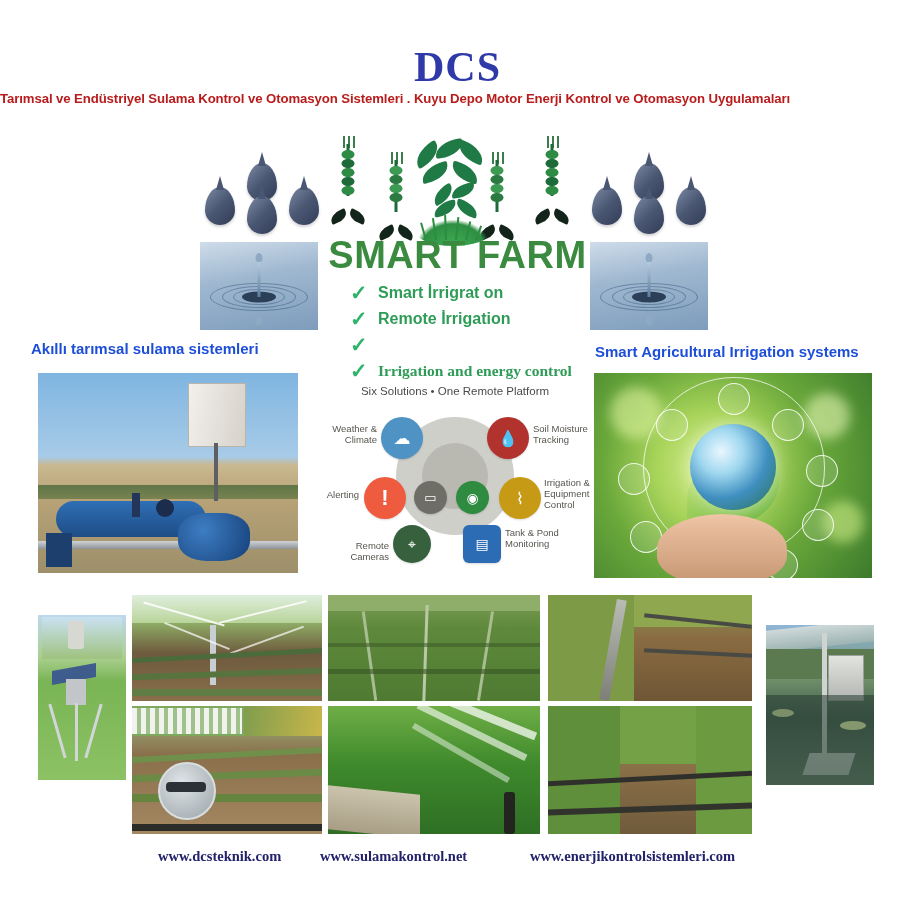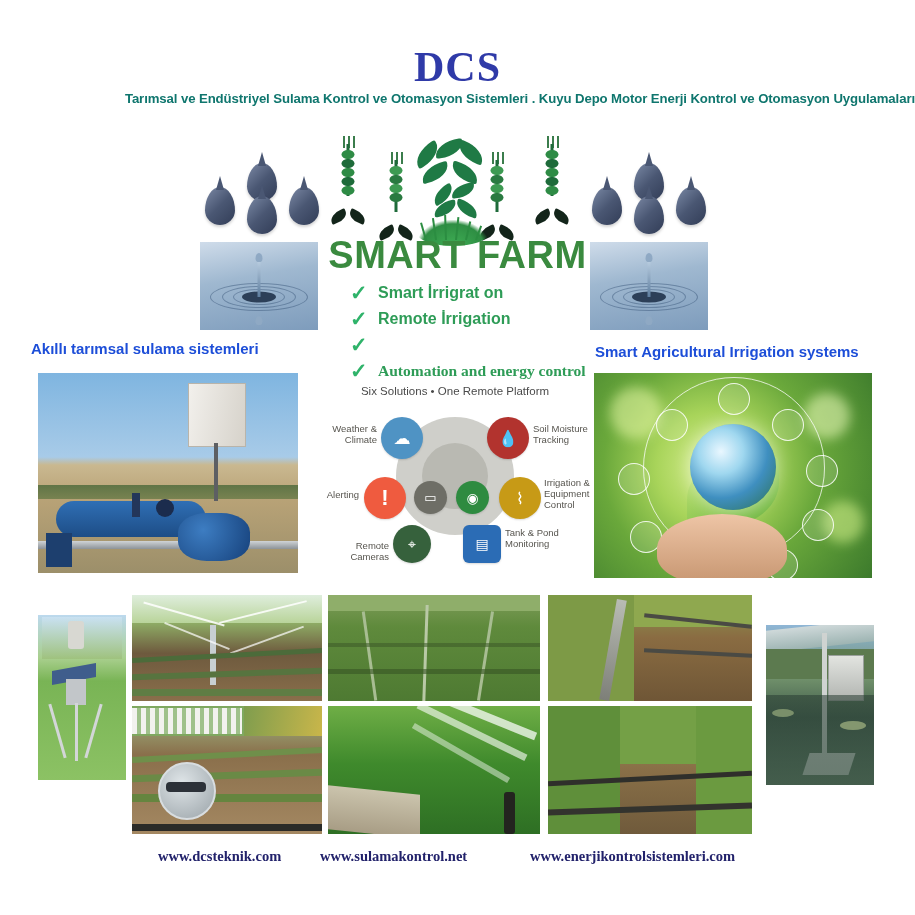--- a/index.html
+++ b/index.html
@@ -9,22 +9,22 @@
   }
 
   
   .brand-title{
     position:absolute;left:0;top:46px;width:915px;text-align:center;
     font-family:"Liberation Serif", serif;
     font-size:42px;font-weight:bold;letter-spacing:1px;
     color:#2f3aa8;line-height:1;
   }
   .brand-sub{
-    position:absolute;left:0;top:91px;width:915px;text-align:right;
-    font-size:13.2px;font-weight:bold;color:#0f766e;
+    position:absolute;left:0;top:91px;width:915px;text-align:left;
+    font-size:13.2px;font-weight:bold;color:#b91c1c;
     letter-spacing:-0.1px;white-space:nowrap;
   }
 
   
   .drops{position:absolute;width:115px;height:85px;}
   .drops.left{left:205px;top:163px;}
   .drops.right{left:592px;top:163px;}
   .drop{
     position:absolute;width:30px;height:38px;
     background:linear-gradient(135deg,#6f7f9e 0%,#46526f 45%,#2b3characters 100%);
@@ -338,21 +338,21 @@
   </div>
   <div class="check-row">
     <span class="check-mark">✓</span>
     <span class="check-text">Remote İrrigation</span>
   </div>
   <div class="check-row serif">
     <span class="check-mark">✓</span>
   </div>
   <div class="check-row serif">
     <span class="check-mark">✓</span>
-    <span class="check-text">Automation and energy control</span>
+    <span class="check-text">Irrigation and energy control</span>
   </div>
 </div>
 
 <div class="cap" style="left:31px;top:340px;">Akıllı tarımsal sulama sistemleri</div>
 <div class="cap" style="left:595px;top:343px;">Smart Agricultural Irrigation systems</div>
 
 <div class="wheel-wrap">
   <div class="wheel-title">Six Solutions • One Remote Platform</div>
   <div class="wheel-disc">
     <div class="wheel-disc-in"></div>

